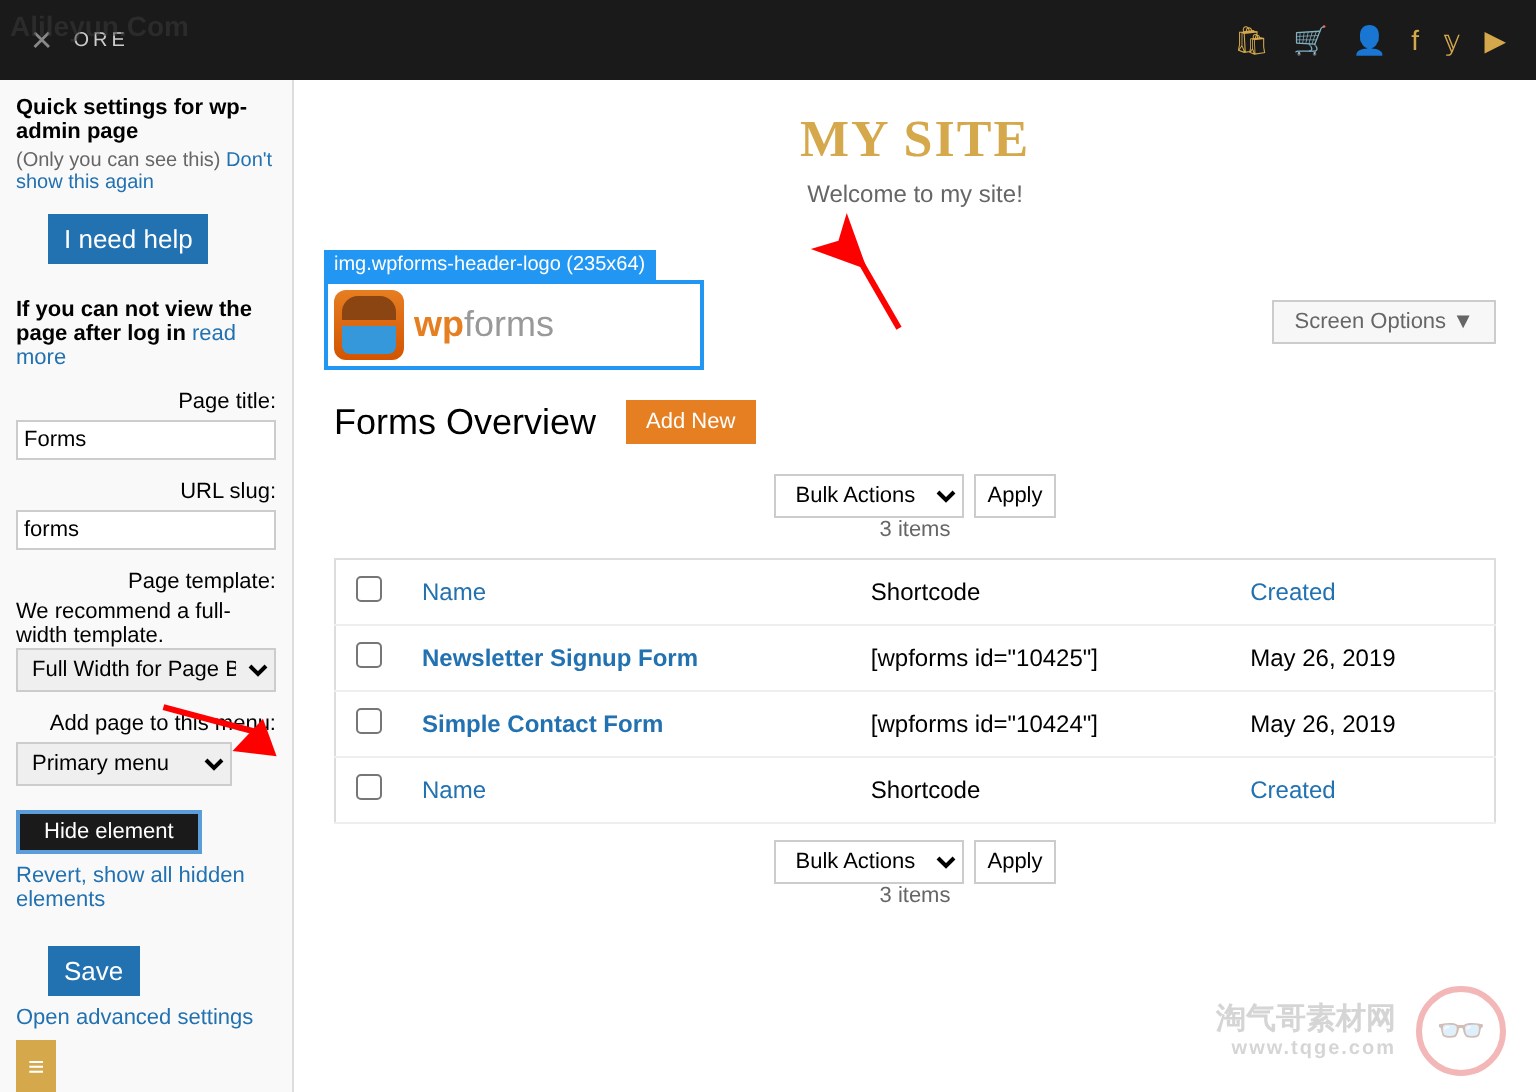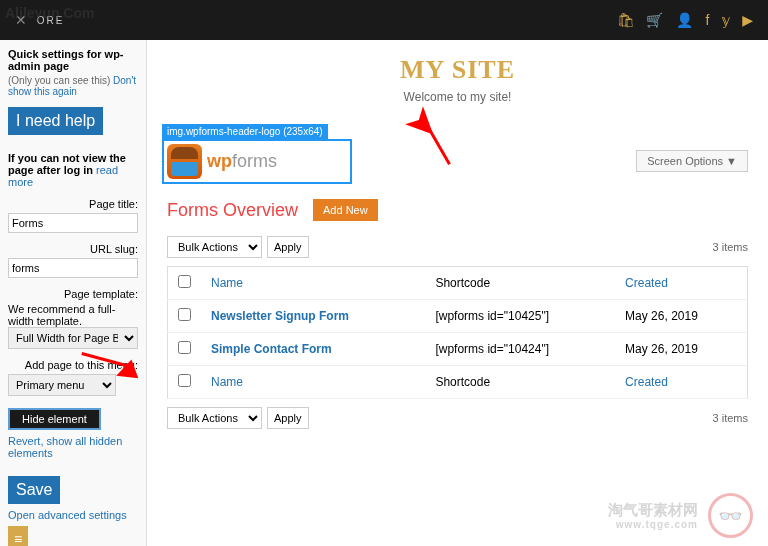--- a/index.html
+++ b/index.html
@@ -7,21 +7,21 @@
 .topbar { background: #1a1a1a; height: 40px; display: flex; align-items: center; justify-content: space-between; padding: 0 15px; color: #fff; }
 .topbar-left { display: flex; align-items: center; gap: 10px; }
 .close-x { font-size: 14px; color: #888; }
 .topbar-brand { font-size: 10px; letter-spacing: 2px; color: #ccc; }
 .topbar-icons { display: flex; gap: 12px; color: #d4a84b; font-size: 14px; }
 .container { display: flex; height: calc(100% - 40px); }
 .sidebar { width: 147px; background: #f9f9f9; border-right: 1px solid #ddd; padding: 8px; font-size: 11px; overflow-y: auto; }
 .sidebar strong { font-weight: bold; }
 .sidebar .note { font-size: 10px; color: #666; margin: 3px 0 5px; }
 .link { color: #2271b1; cursor: pointer; }
-.btn-primary { background: #2271b1; color: #fff; border: none; padding: 5px 8px; font-size: 16px; margin: 5px 0; cursor: pointer; }
+.btn-primary { background: #2271b1; color: #fff; border: none; padding: 5px 8px; font-size: 13px; margin: 5px 16px; cursor: pointer; }
 .btn-dark { background: #1a1a1a; color: #fff; border: 2px solid #5b9dd9; padding: 3px 12px; font-size: 11px; cursor: pointer; }
 .btn-gold { background: #d4a84b; color: #fff; border: none; padding: 5px 6px; margin-top: 5px; font-size: 14px; cursor: pointer; }
 .sidebar label { display: block; margin-top: 10px; margin-bottom: 3px; text-align: right; }
 .sidebar input[type=text], .sidebar select { width: 100%; padding: 3px; font-size: 11px; border: 1px solid #ccc; }
 .sidebar .section { margin-top: 12px; }
 .main { flex: 1; background: #fff; position: relative; overflow: hidden; }
 .hero { text-align: center; padding: 15px 0 10px; }
 .hero h1 { font-family: Georgia, serif; color: #d4a84b; font-size: 26px; letter-spacing: 1px; margin-bottom: 5px; }
 .hero p { color: #666; font-size: 12px; }
 .logo-box { margin: 10px 0 0 15px; position: relative; display: inline-block; }
@@ -33,23 +33,23 @@
 .logo-text { margin-left: 5px; font-size: 18px; color: #999; }
 .logo-text b { color: #e67e22; }
 .arrow-red { position: absolute; color: red; font-size: 40px; pointer-events: none; }
 .arrow1 { top: 60px; left: 260px; transform: rotate(45deg); }
 .arrow1-line { position: absolute; top: 75px; left: 275px; width: 55px; height: 3px; background: red; transform: rotate(60deg); transform-origin: left; pointer-events: none; }
 .arrow2 { position: absolute; top: 355px; left: 115px; color: red; font-size: 26px; pointer-events: none; transform: rotate(-20deg); }
 .arrow2-line { position: absolute; top: 365px; left: 130px; width: 50px; height: 3px; background: red; transform: rotate(195deg); transform-origin: left; pointer-events: none; }
 .content { padding: 15px 20px; }
 .screen-opts { position: absolute; right: 20px; top: 110px; border: 1px solid #ccc; padding: 4px 10px; font-size: 11px; color: #666; background: #f7f7f7; cursor: pointer; }
 .page-head { display: flex; align-items: center; gap: 15px; margin-bottom: 15px; }
-.page-head h2 { font-size: 18px; font-weight: normal; color: #ef4444; }
+.page-head h2 { font-size: 18px; font-weight: normal; color: #000000; }
 .btn-orange { background: #e67e22; color: #fff; border: none; padding: 5px 10px; font-size: 11px; cursor: pointer; }
-.table-controls { display: flex; justify-content: space-between; align-items: center; margin-bottom: 8px; }
+.table-controls { display: flex; justify-content: space-between; align-items: center; margin-bottom: 8px; flex-direction: column; }
 .bulk { display: flex; gap: 5px; }
 .bulk select, .bulk button { font-size: 11px; padding: 3px 6px; border: 1px solid #ccc; background: #fff; }
 .items-count { font-size: 11px; color: #666; }
 table { width: 100%; border-collapse: collapse; border: 1px solid #ddd; font-size: 12px; }
 th, td { text-align: left; padding: 8px 10px; border-bottom: 1px solid #eee; }
 th { font-weight: normal; }
 th.link-col, td.name a { color: #2271b1; }
 td.name a { font-weight: bold; text-decoration: none; }
 .chk { width: 25px; }
 .watermark { position: absolute; top: 0; left: 0; font-size: 14px; color: rgba(60,60,60,0.5); font-weight: bold; padding: 5px; z-index: 100; }

